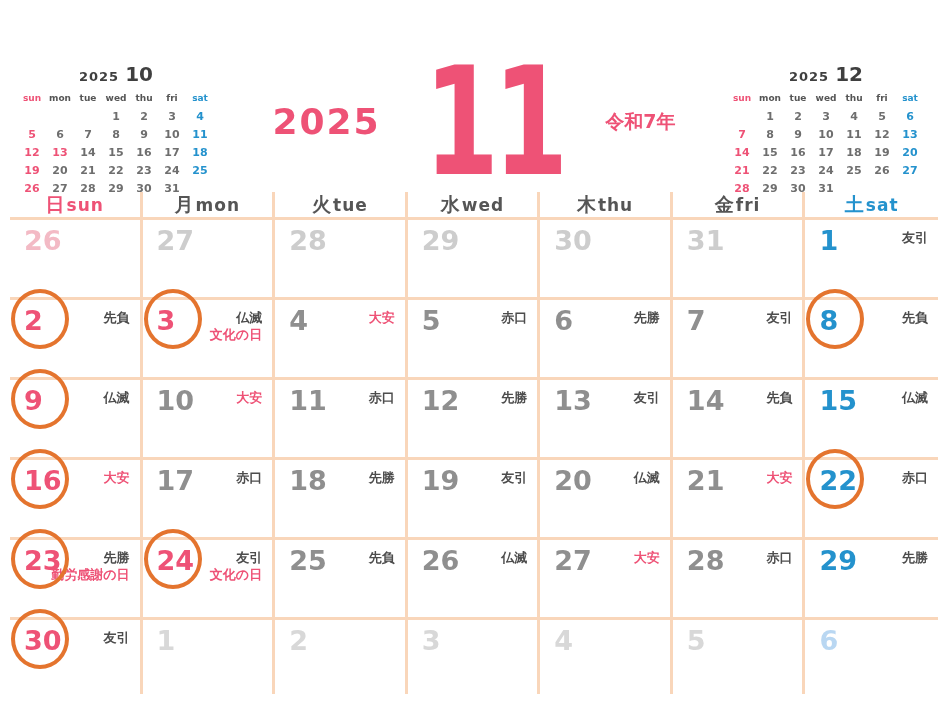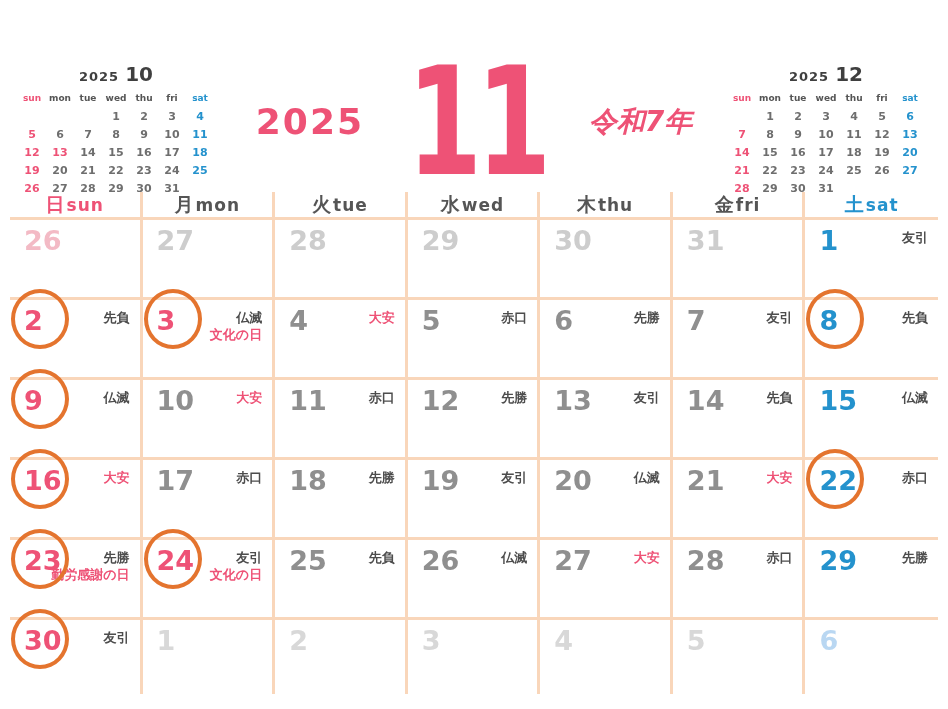--- a/index.html
+++ b/index.html
@@ -11,21 +11,21 @@
   html,body{margin:0;padding:0;background:#ffffff;}
   body{font-family:"DejaVu Sans",sans-serif;}
   .sheet{position:relative;width:948px;height:694px;background:#fff;overflow:hidden;}
 
   
   .title-wrap{position:absolute;left:0;top:54px;width:100%;text-align:center;color:var(--pink);}
   .title-row{display:flex;justify-content:center;align-items:center;gap:16px;height:135px;}
   .title-year{font-size:36px;font-weight:700;letter-spacing:2px;}
   .title-month{font-size:150px;font-weight:700;line-height:1;letter-spacing:-8px;
     display:inline-block;transform:scaleX(0.72);transform-origin:center;}
-  .title-era{font-size:28px;font-weight:700;font-style:italic;}
+  .title-era{font-size:19px;font-weight:700;}
   .title-sub{margin-top:-24px;font-size:21px;font-weight:700;letter-spacing:4px;}
 
   
   .mini{position:absolute;top:62px;width:200px;}
   .mini.oct{left:16px;} .mini.dec{left:726px;}
   .mini-title{display:flex;justify-content:center;align-items:baseline;gap:6px;
     color:var(--mini-title);margin-bottom:3px;}
   .mini-title .y{font-size:13px;font-weight:700;letter-spacing:1px;}
   .mini-title .m{font-size:20px;font-weight:700;}
   .mini-grid{display:grid;grid-template-columns:repeat(7,28px);grid-auto-rows:18px;

